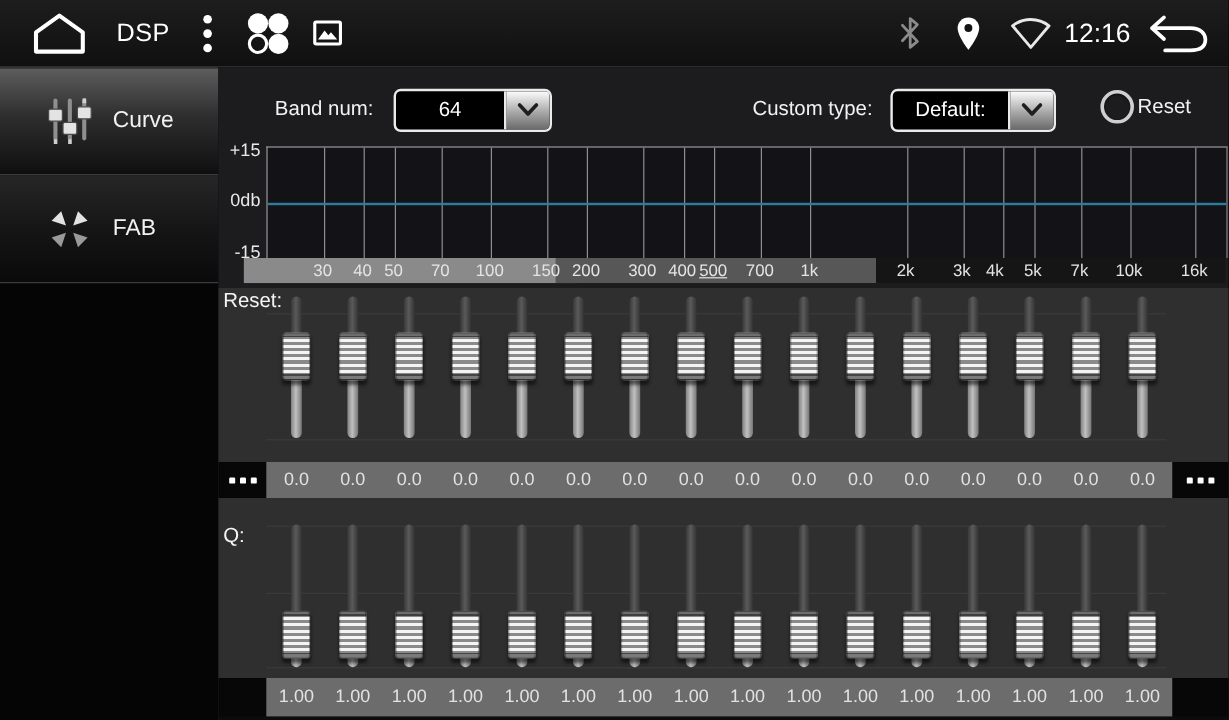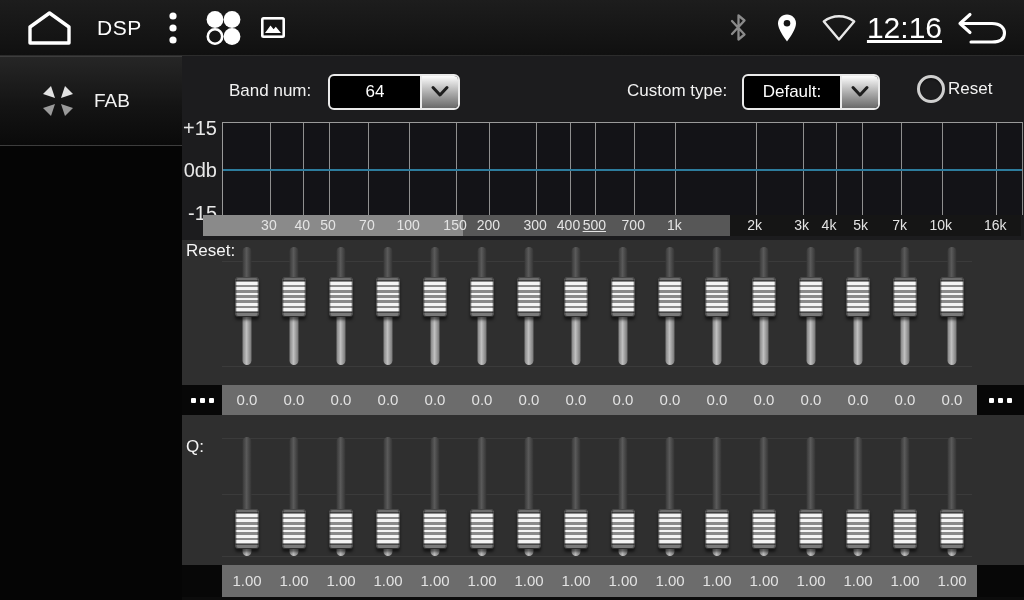--- a/index.html
+++ b/index.html
@@ -14,21 +14,21 @@
   
   #statusbar{
     position:absolute; left:0; top:0; width:1024px; height:56px;
     background:linear-gradient(180deg,#1d1d1d,#101010);
     border-bottom:1px solid #2c2c2c;
     display:flex; align-items:center; box-sizing:border-box;
     padding-left:26px;
   }
   #statusbar svg{display:block;}
   .sb-title{font-size:21px; color:#fff; margin-left:24px; letter-spacing:.5px;}
-  .sb-time{font-size:30px; color:#fff; margin-left:10px;text-decoration:underline;}
+  .sb-time{font-size:22px; color:#fff; margin-left:10px;}
   .grow{flex:1;}
   .mL14{margin-left:14px;} .mL18{margin-left:18px;} .mL22{margin-left:22px;} .mL26{margin-left:26px;}
   .mR16{margin-right:16px;}
 
   
   #sidebar{
     position:absolute; left:0; top:56px; width:182px; height:544px;
     background:#050505;
   }
   .side-item{
@@ -69,21 +69,21 @@
 
   
   #plot{
     left:222px; top:122px; width:801px; height:93px;
     background:#131317;
     border-top:1px solid #9a9a9a; border-left:1px solid #9a9a9a; border-right:1px solid #8a8a8a;
     box-sizing:border-box;
   }
   .gridline{position:absolute; top:0; bottom:0; width:1px; background:#8f8f8f;}
   #zero-line{position:absolute; left:0; right:0; height:2px;}
-  .y-tick{position:absolute; width:36px; text-align:right; font-size:20px; color:#e8e8e8;}
+  .y-tick{position:absolute; width:36px; text-align:right; font-size:15px; color:#e8e8e8;}
   #freq-strip{left:203px; top:215px; width:821px; height:21px; overflow:hidden;}
   .strip-seg{position:absolute; top:0; bottom:0;}
   .freq-label{
     position:absolute; top:0; height:21px; line-height:20px;
     transform:translateX(-50%);
     font-size:14px; color:#e4e4e4; white-space:nowrap;
   }
 
   
   .sec-label{font-size:17px; color:#f5f5f5;}
@@ -170,20 +170,36 @@
     </span>
     <span class="sb-time">12:16</span>
     <span class="mL14 mR16">
       <svg width="52" height="34" viewBox="0 0 52 34">
           <path d="M14 3.5 L4 12.5 L14 21.5 M4 12.5 H36 C44.5 12.5 48.5 17 48.5 22 C48.5 27.5 44.5 31 36 31 H15" fill="none" stroke="#fff" stroke-width="3.1" stroke-linejoin="round" stroke-linecap="round"></path>
         </svg>
     </span>
   </header>
 
   <nav id="sidebar">
+    <div class="side-item selected">
+      <span class="side-icon">
+        <svg width="40" height="44" viewBox="0 0 40 44">
+          <rect x="6.5" y="3" width="3.4" height="35" rx="1.7" fill="#8f8f8f"></rect>
+          <rect x="18.5" y="3" width="3.4" height="35" rx="1.7" fill="#8f8f8f"></rect>
+          <rect x="30.5" y="3" width="3.4" height="35" rx="1.7" fill="#8f8f8f"></rect>
+          <rect x="2.5" y="12" width="11.5" height="10" rx="1.6" fill="#e3e3e3" stroke="#4a4a4a" stroke-width="1"></rect>
+          <rect x="14.5" y="23" width="11.5" height="10" rx="1.6" fill="#e3e3e3" stroke="#4a4a4a" stroke-width="1"></rect>
+          <rect x="26.5" y="10" width="11.5" height="10" rx="1.6" fill="#e3e3e3" stroke="#4a4a4a" stroke-width="1"></rect>
+          <rect x="18.8" y="37" width="3" height="4" fill="#cfcfcf"></rect>
+          <rect x="6.8" y="37" width="3" height="4" fill="#cfcfcf"></rect>
+          <rect x="30.8" y="3" width="3" height="4" fill="#cfcfcf"></rect>
+        </svg>
+      </span>
+      <span class="side-label">Curve</span>
+    </div>
     <div class="side-item">
       <span class="side-icon">
         <svg width="42" height="42" viewBox="0 0 42 42">
           <path d="M18 18 L6 14 L14 6 Z" fill="#e2e2e2"></path>
           <path d="M24 18 L28 6 L36 14 Z" fill="#e2e2e2"></path>
           <path d="M18 24 L14 36 L6 28 Z" fill="#9a9a9a"></path>
           <path d="M24 24 L36 28 L28 36 Z" fill="#9a9a9a"></path>
         </svg>
       </span>
       <span class="side-label">FAB</span>

